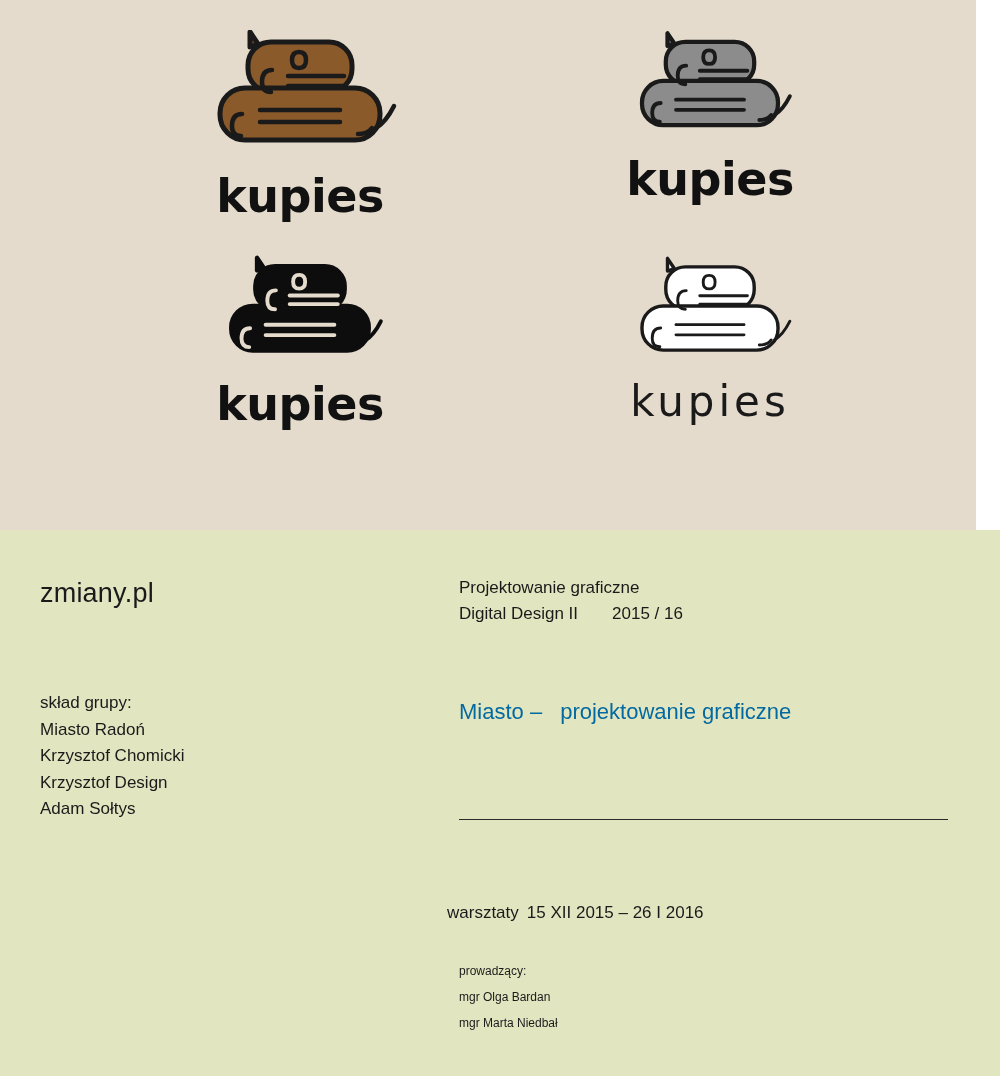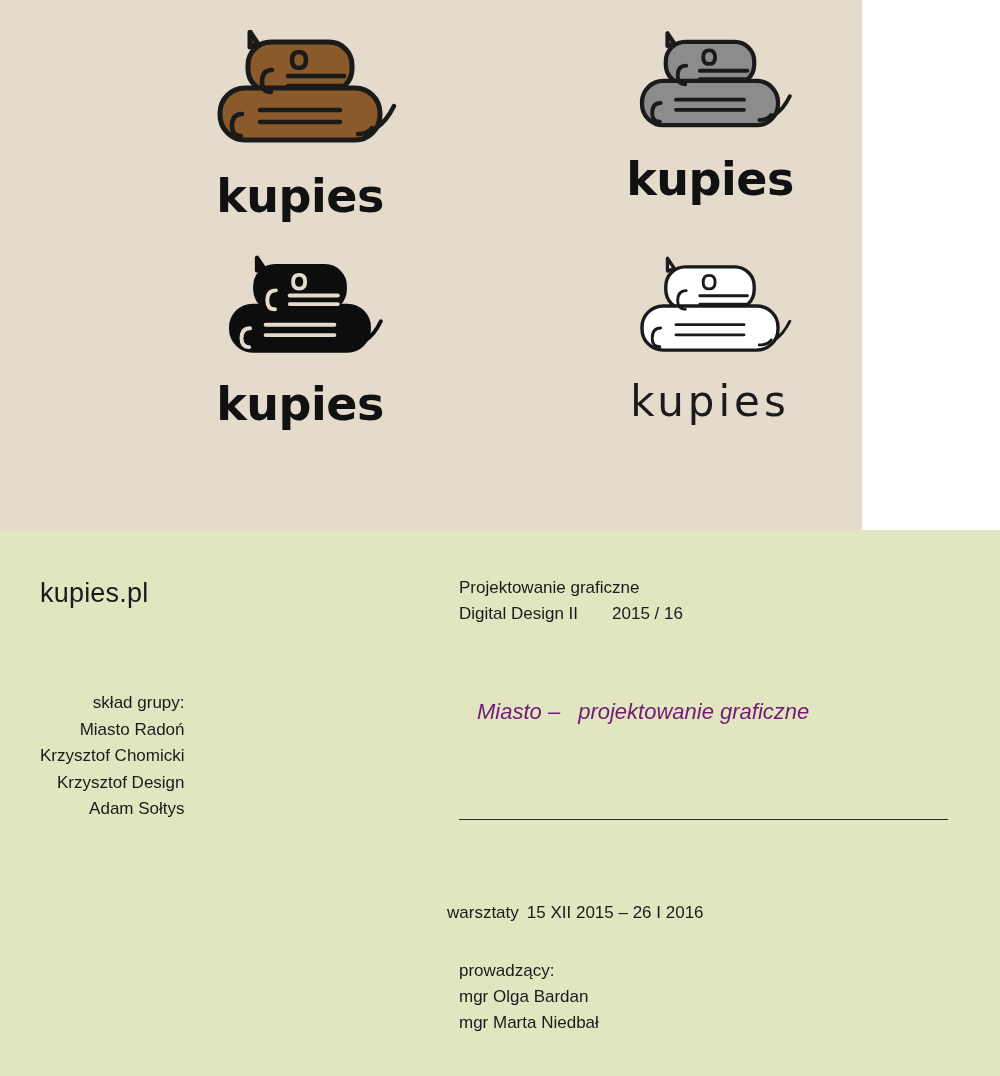--- a/index.html
+++ b/index.html
@@ -15,21 +15,21 @@
     position: relative;
     width: 1000px;
     height: 1076px;
     overflow: hidden;
   }
 
   
   .logo-panel {
     position: absolute;
     left: 0; top: 0;
-    width: 862px;
+    width: 976px;
     height: 530px;
     background: #e4dbcc;
   }
   .logo-cell {
     position: absolute;
     width: 400px;
     height: 240px;
   }
   .cell-tl { left: 100px; top: 30px; }
   .cell-tr { left: 510px; top: 30px; }
@@ -70,57 +70,55 @@
     font-size: 27px;
     color: #1a1a1a;
     letter-spacing: 0.2px;
   }
   .group-block {
     position: absolute;
     left: 40px; top: 160px;
     font-size: 17px;
     line-height: 26.5px;
     color: #1a1a1a;
-    text-align: right;
   }
   .course-block {
     position: absolute;
     left: 459px; top: 45px;
     font-size: 17px;
     line-height: 26px;
     color: #1a1a1a;
   }
   .course-year { margin-left: 34px; }
   .topic-block {
     position: absolute;
-    left: 477px; top: 164px;
+    left: 459px; top: 164px;
     font-size: 22px;
     line-height: 35px;
-    color: #701a75;
-    font-style: italic;
+    color: #0369a1;
   }
   .topic-gap { display: inline-block; width: 18px; }
   .rule {
     position: absolute;
     left: 459px; top: 289px;
     width: 489px;
     height: 1px;
     background: #2b2b2b;
   }
   .dates-block {
     position: absolute;
     left: 447px; top: 373px;
     font-size: 17px;
     color: #1a1a1a;
   }
   .dates-gap { display: inline-block; width: 8px; }
   .leaders-block {
     position: absolute;
     left: 459px; top: 428px;
-    font-size: 17px;
+    font-size: 12px;
     line-height: 26px;
     color: #1a1a1a;
   }
 </style>
 </head>
 <body>
 
 <div class="page">
 
   <div class="logo-panel">
@@ -212,21 +210,21 @@
           <path d="M176 98 q10 -6 18 -22"></path>
         </g>
       </svg>
       <div class="wordmark wordmark-outline">kupies</div>
     </div>
 
   </div>
 
   <div class="info-panel">
 
-    <div class="domain-title">kupies.pl</div>
+    <div class="domain-title">zmiany.pl</div>
 
     <div class="group-block">
       <div>skład grupy:</div>
       <div>Miasto Radoń</div>
       <div>Krzysztof Chomicki</div>
       <div>Krzysztof Design</div>
       <div>Adam Sołtys</div>
     </div>
 
     <div class="course-block">

